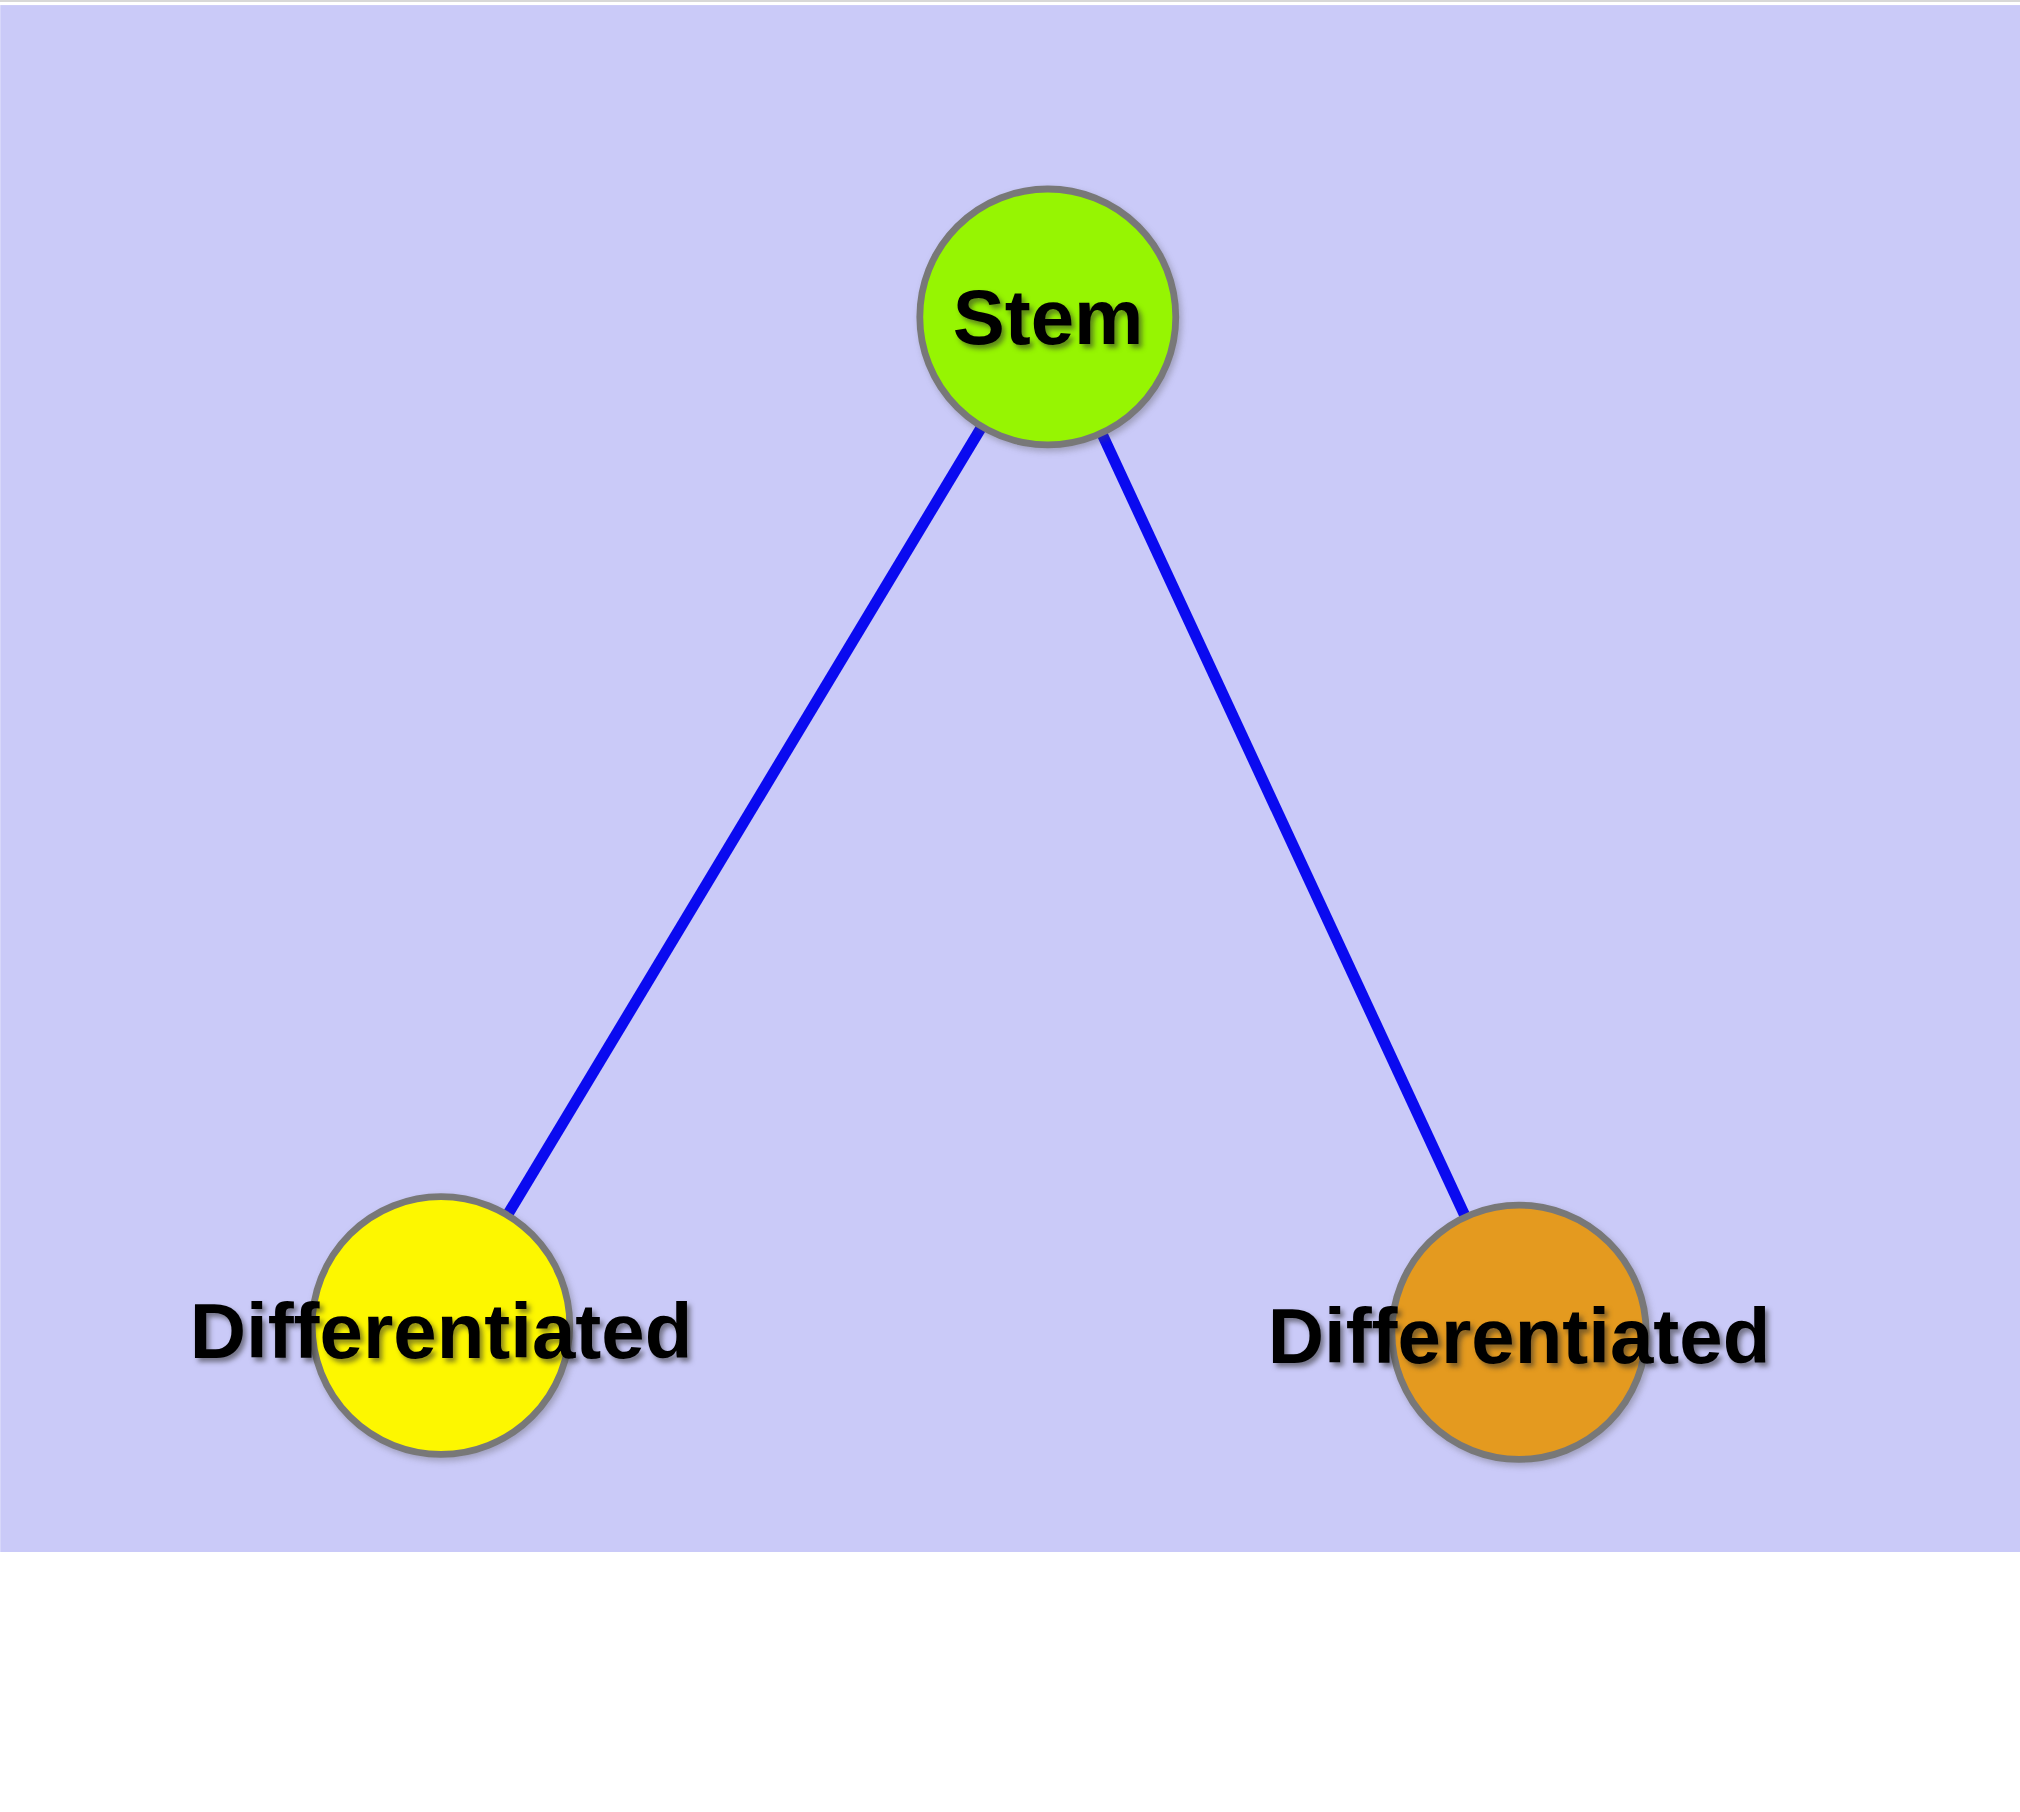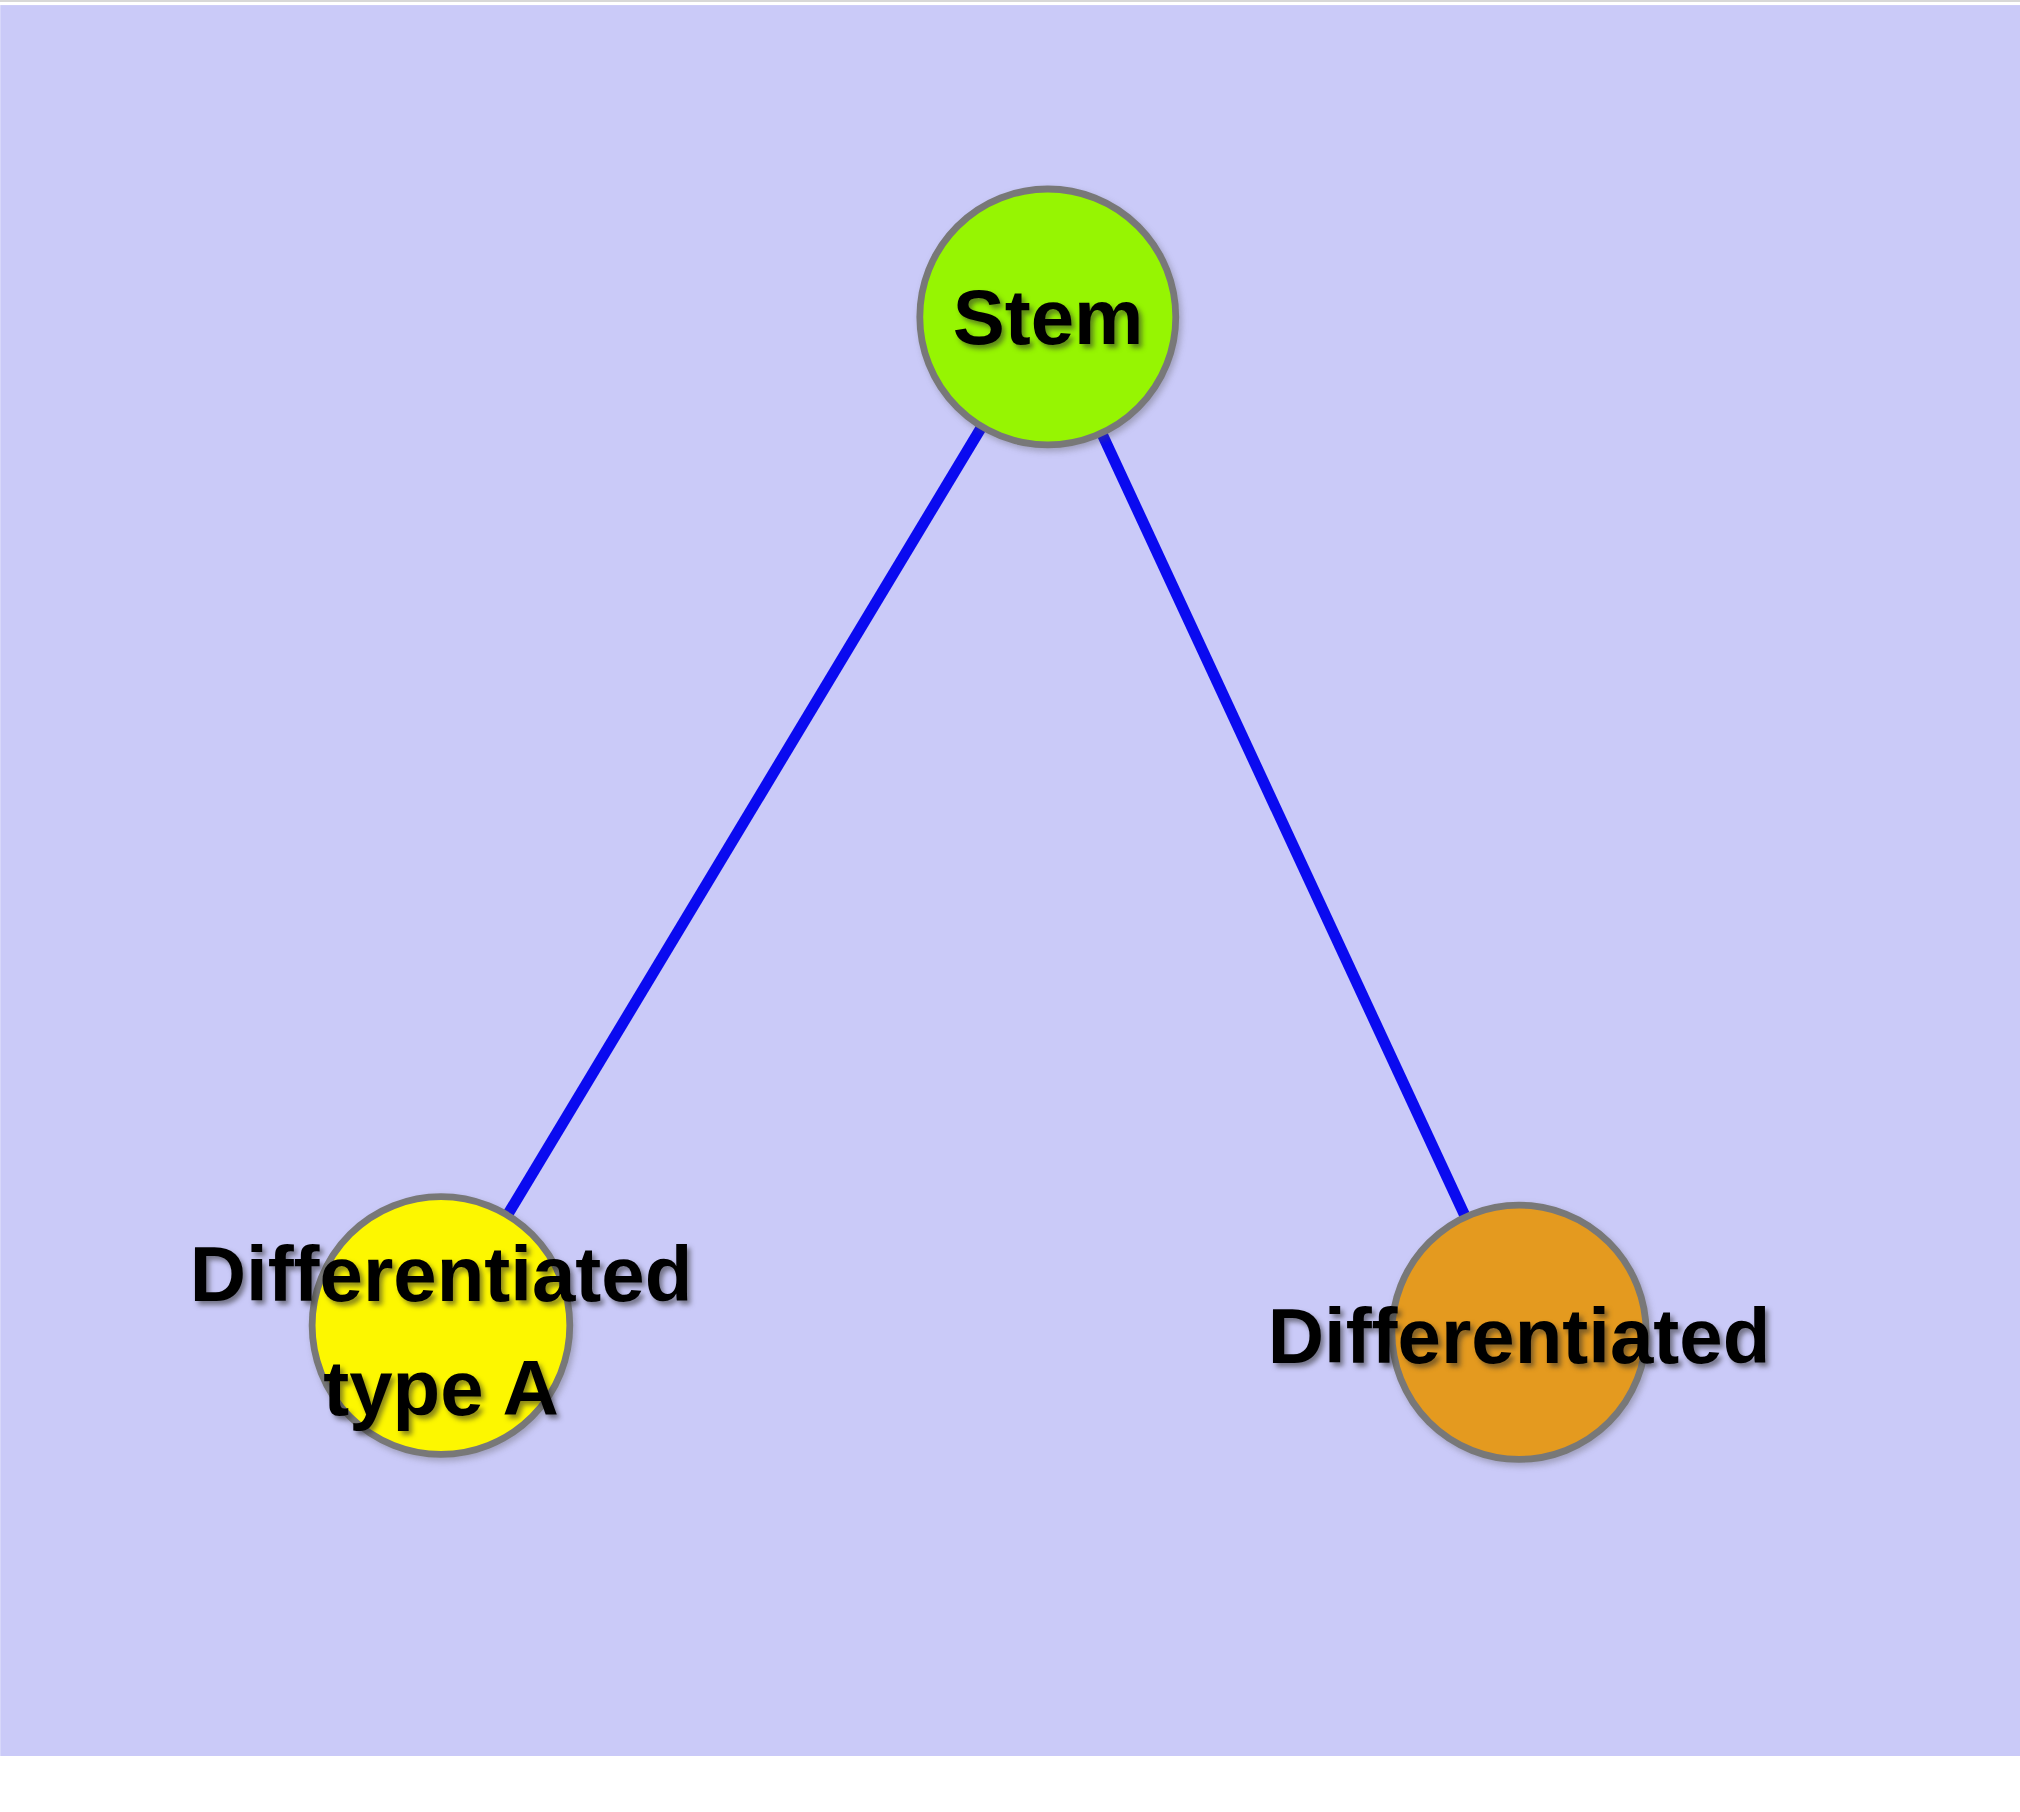--- a/index.html
+++ b/index.html
@@ -4,21 +4,21 @@
 <style>
   html, body {
     margin: 0;
     padding: 0;
     background: #ffffff;
     font-family: "Liberation Sans", sans-serif;
   }
   #stage {
     position: relative;
     width: 2021px;
-    height: 1756px;
+    height: 1552px;
     background: #ffffff;
     overflow: hidden;
   }
   #top-hairline {
     position: absolute;
     left: 0; top: 0;
     width: 100%; height: 1.7px;
     background: #d8d8d8;
   }
   #graph-svg {
@@ -73,20 +73,19 @@
     <circle cx="520" cy="1564" r="152" class="node-circle" fill="#FDF700" stroke="#787878"></circle>
     <circle cx="1792" cy="1572" r="150" class="node-circle" fill="#E49A1F" stroke="#787878"></circle>
   </svg>
 
   <div id="label-stem" class="node-label">
     <span>Stem</span>
   </div>
 
   <div id="label-type-a" class="node-label">
     <span>Differentiated</span>
-    <span>type A</span>
   </div>
 
   <div id="label-type-b" class="node-label">
     <span>Differentiated</span>
   </div>
 </div>
 
 
 </body></html>

